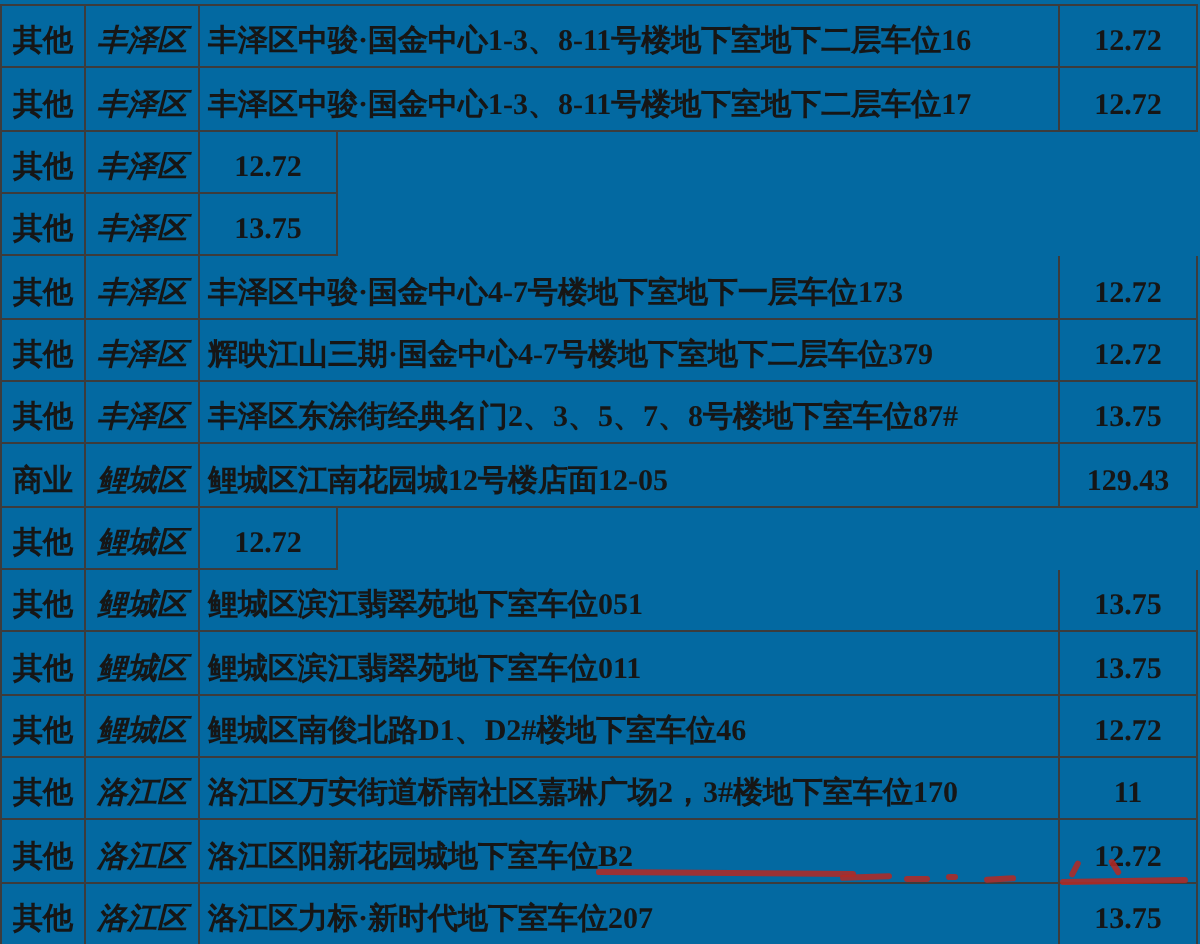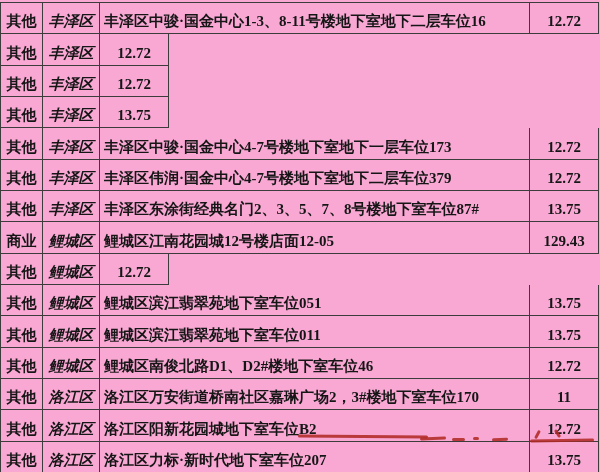--- a/index.html
+++ b/index.html
@@ -5,21 +5,21 @@
   html, body {
     margin: 0;
     padding: 0;
     background: #ffffff;
   }
   #page {
     position: relative;
     width: 600px;
     height: 472px;
     overflow: hidden;
-    background: #f9a8d4;
+    background: #0369a1;
     font-family: "Liberation Serif", "DejaVu Serif", serif;
     font-weight: bold;
     color: #161616;
     font-size: 15px;
   }
   #grid {
     position: absolute;
     left: 0;
     top: 2px;
     width: 598px;
@@ -76,20 +76,21 @@
     <div class="tr">
       <div class="td c1">其他</div>
       <div class="td c2">丰泽区</div>
       <div class="td c3">丰泽区中骏·国金中心1-3、8-11号楼地下室地下二层车位16</div>
       <div class="td c4">12.72</div>
     </div>
 
     <div class="tr">
       <div class="td c1">其他</div>
       <div class="td c2">丰泽区</div>
+      <div class="td c3">丰泽区中骏·国金中心1-3、8-11号楼地下室地下二层车位17</div>
       <div class="td c4">12.72</div>
     </div>
 
     <div class="tr">
       <div class="td c1">其他</div>
       <div class="td c2">丰泽区</div>
       <div class="td c4">12.72</div>
     </div>
 
     <div class="tr">
@@ -101,21 +102,21 @@
     <div class="tr">
       <div class="td c1">其他</div>
       <div class="td c2">丰泽区</div>
       <div class="td c3">丰泽区中骏·国金中心4-7号楼地下室地下一层车位173</div>
       <div class="td c4">12.72</div>
     </div>
 
     <div class="tr">
       <div class="td c1">其他</div>
       <div class="td c2">丰泽区</div>
-      <div class="td c3">丰泽区伟润·国金中心4-7号楼地下室地下二层车位379</div>
+      <div class="td c3">辉映江山三期·国金中心4-7号楼地下室地下二层车位379</div>
       <div class="td c4">12.72</div>
     </div>
 
     <div class="tr">
       <div class="td c1">其他</div>
       <div class="td c2">丰泽区</div>
       <div class="td c3">丰泽区东涂街经典名门2、3、5、7、8号楼地下室车位87#</div>
       <div class="td c4">13.75</div>
     </div>
 

